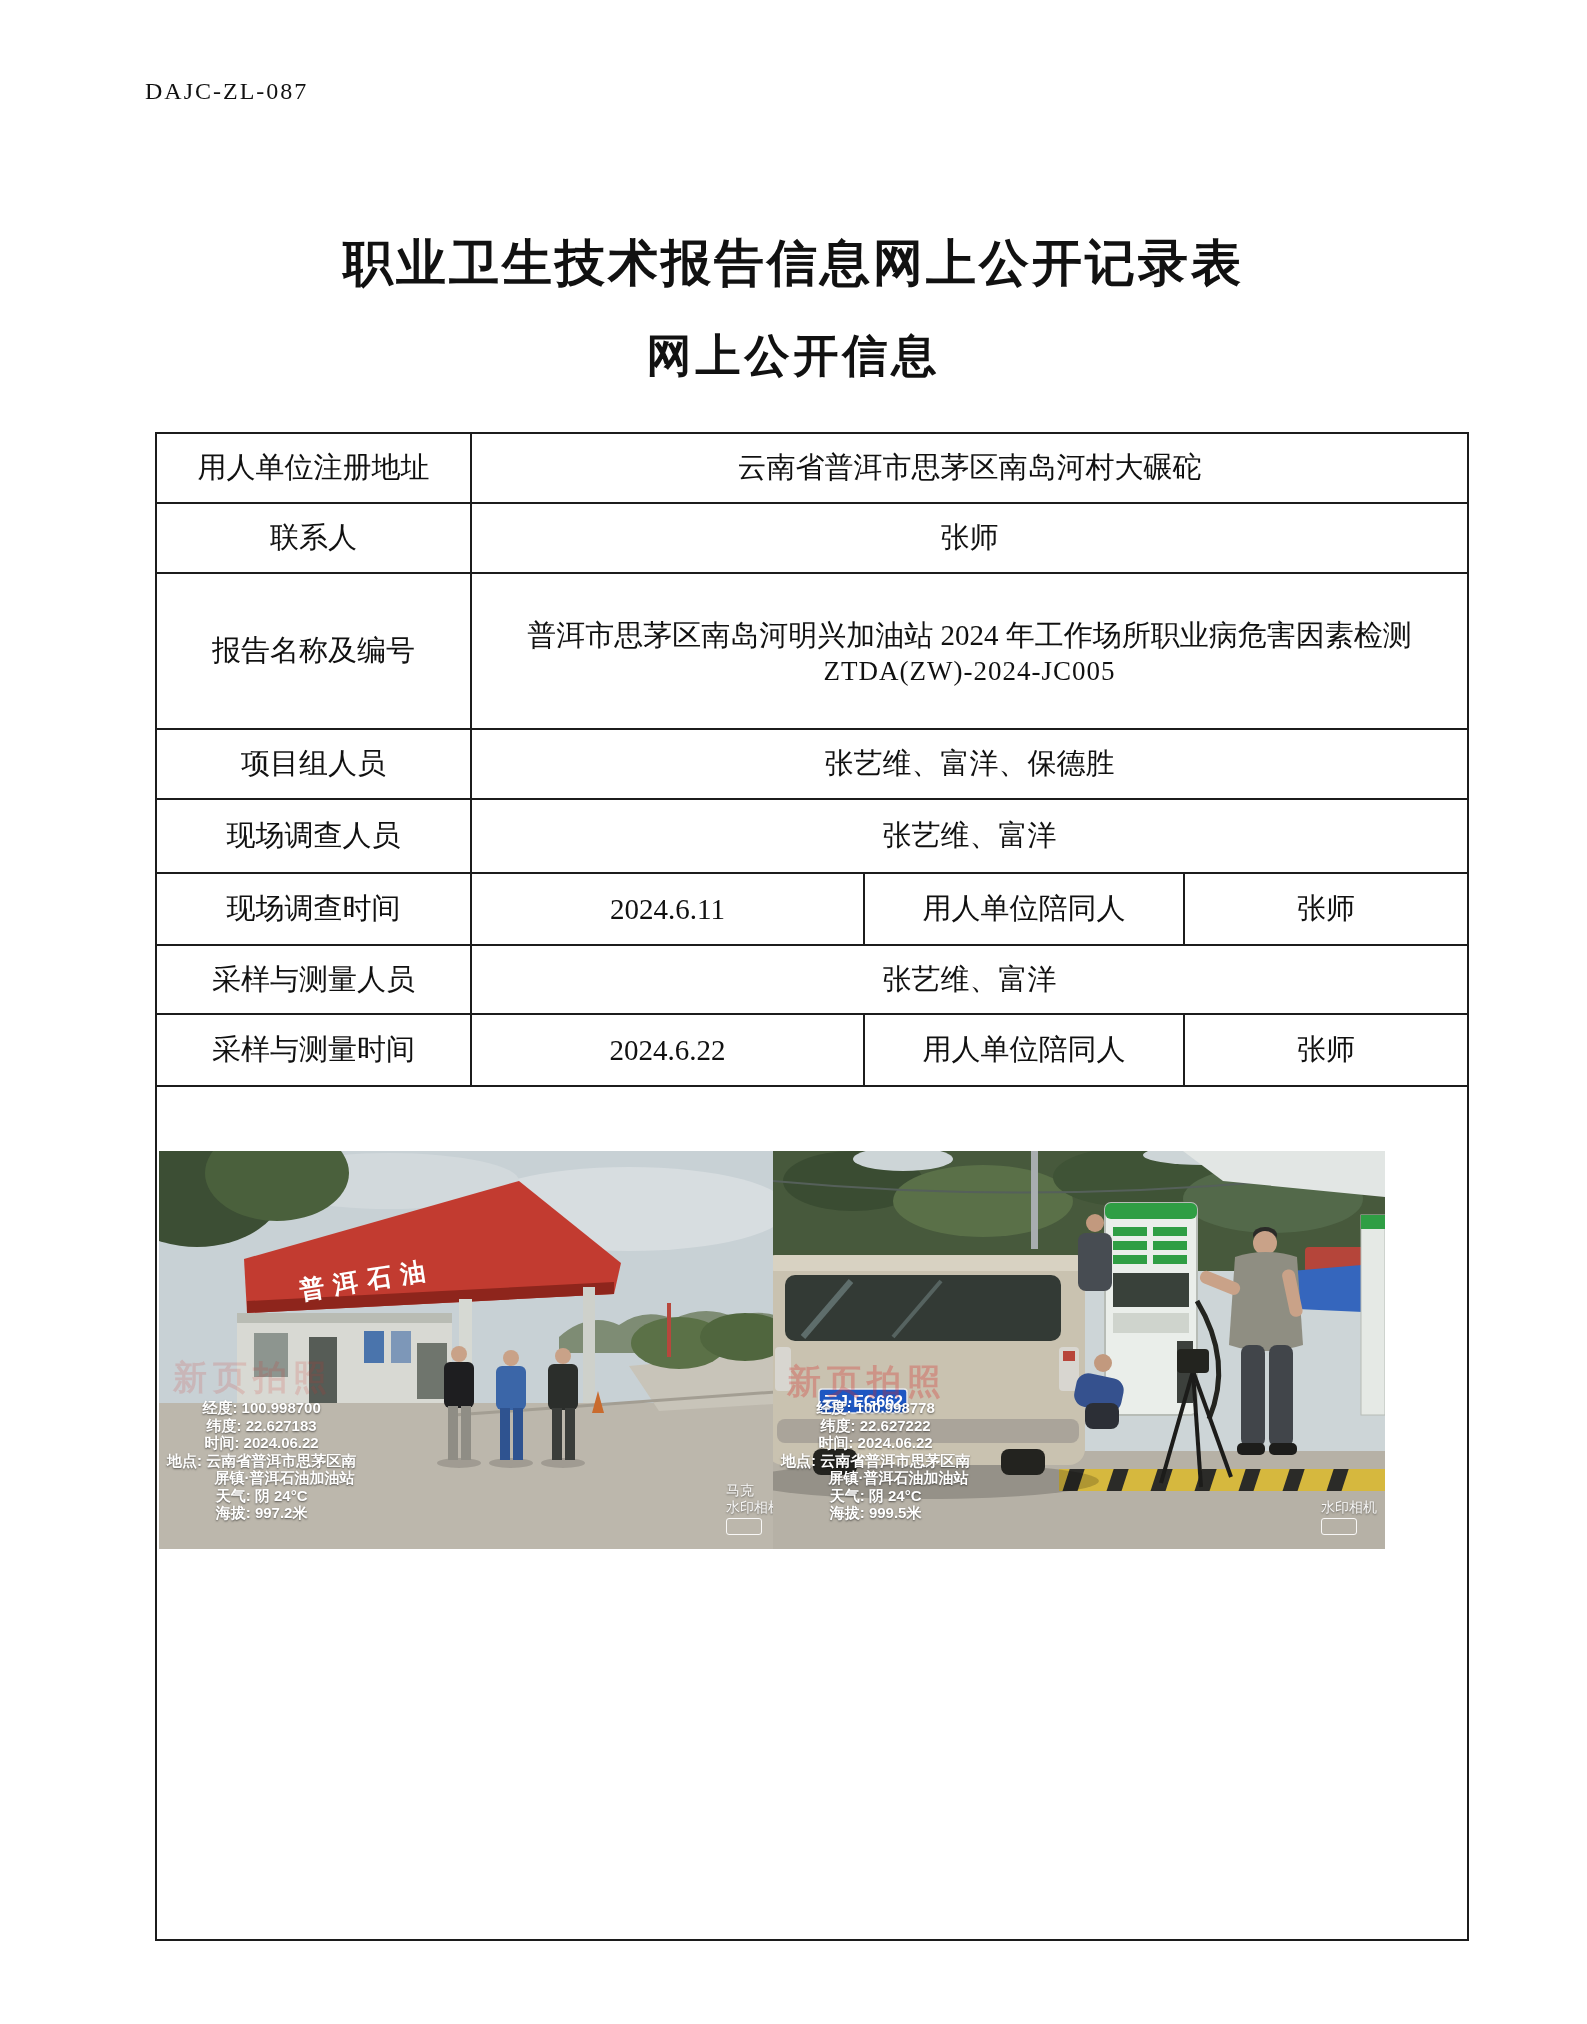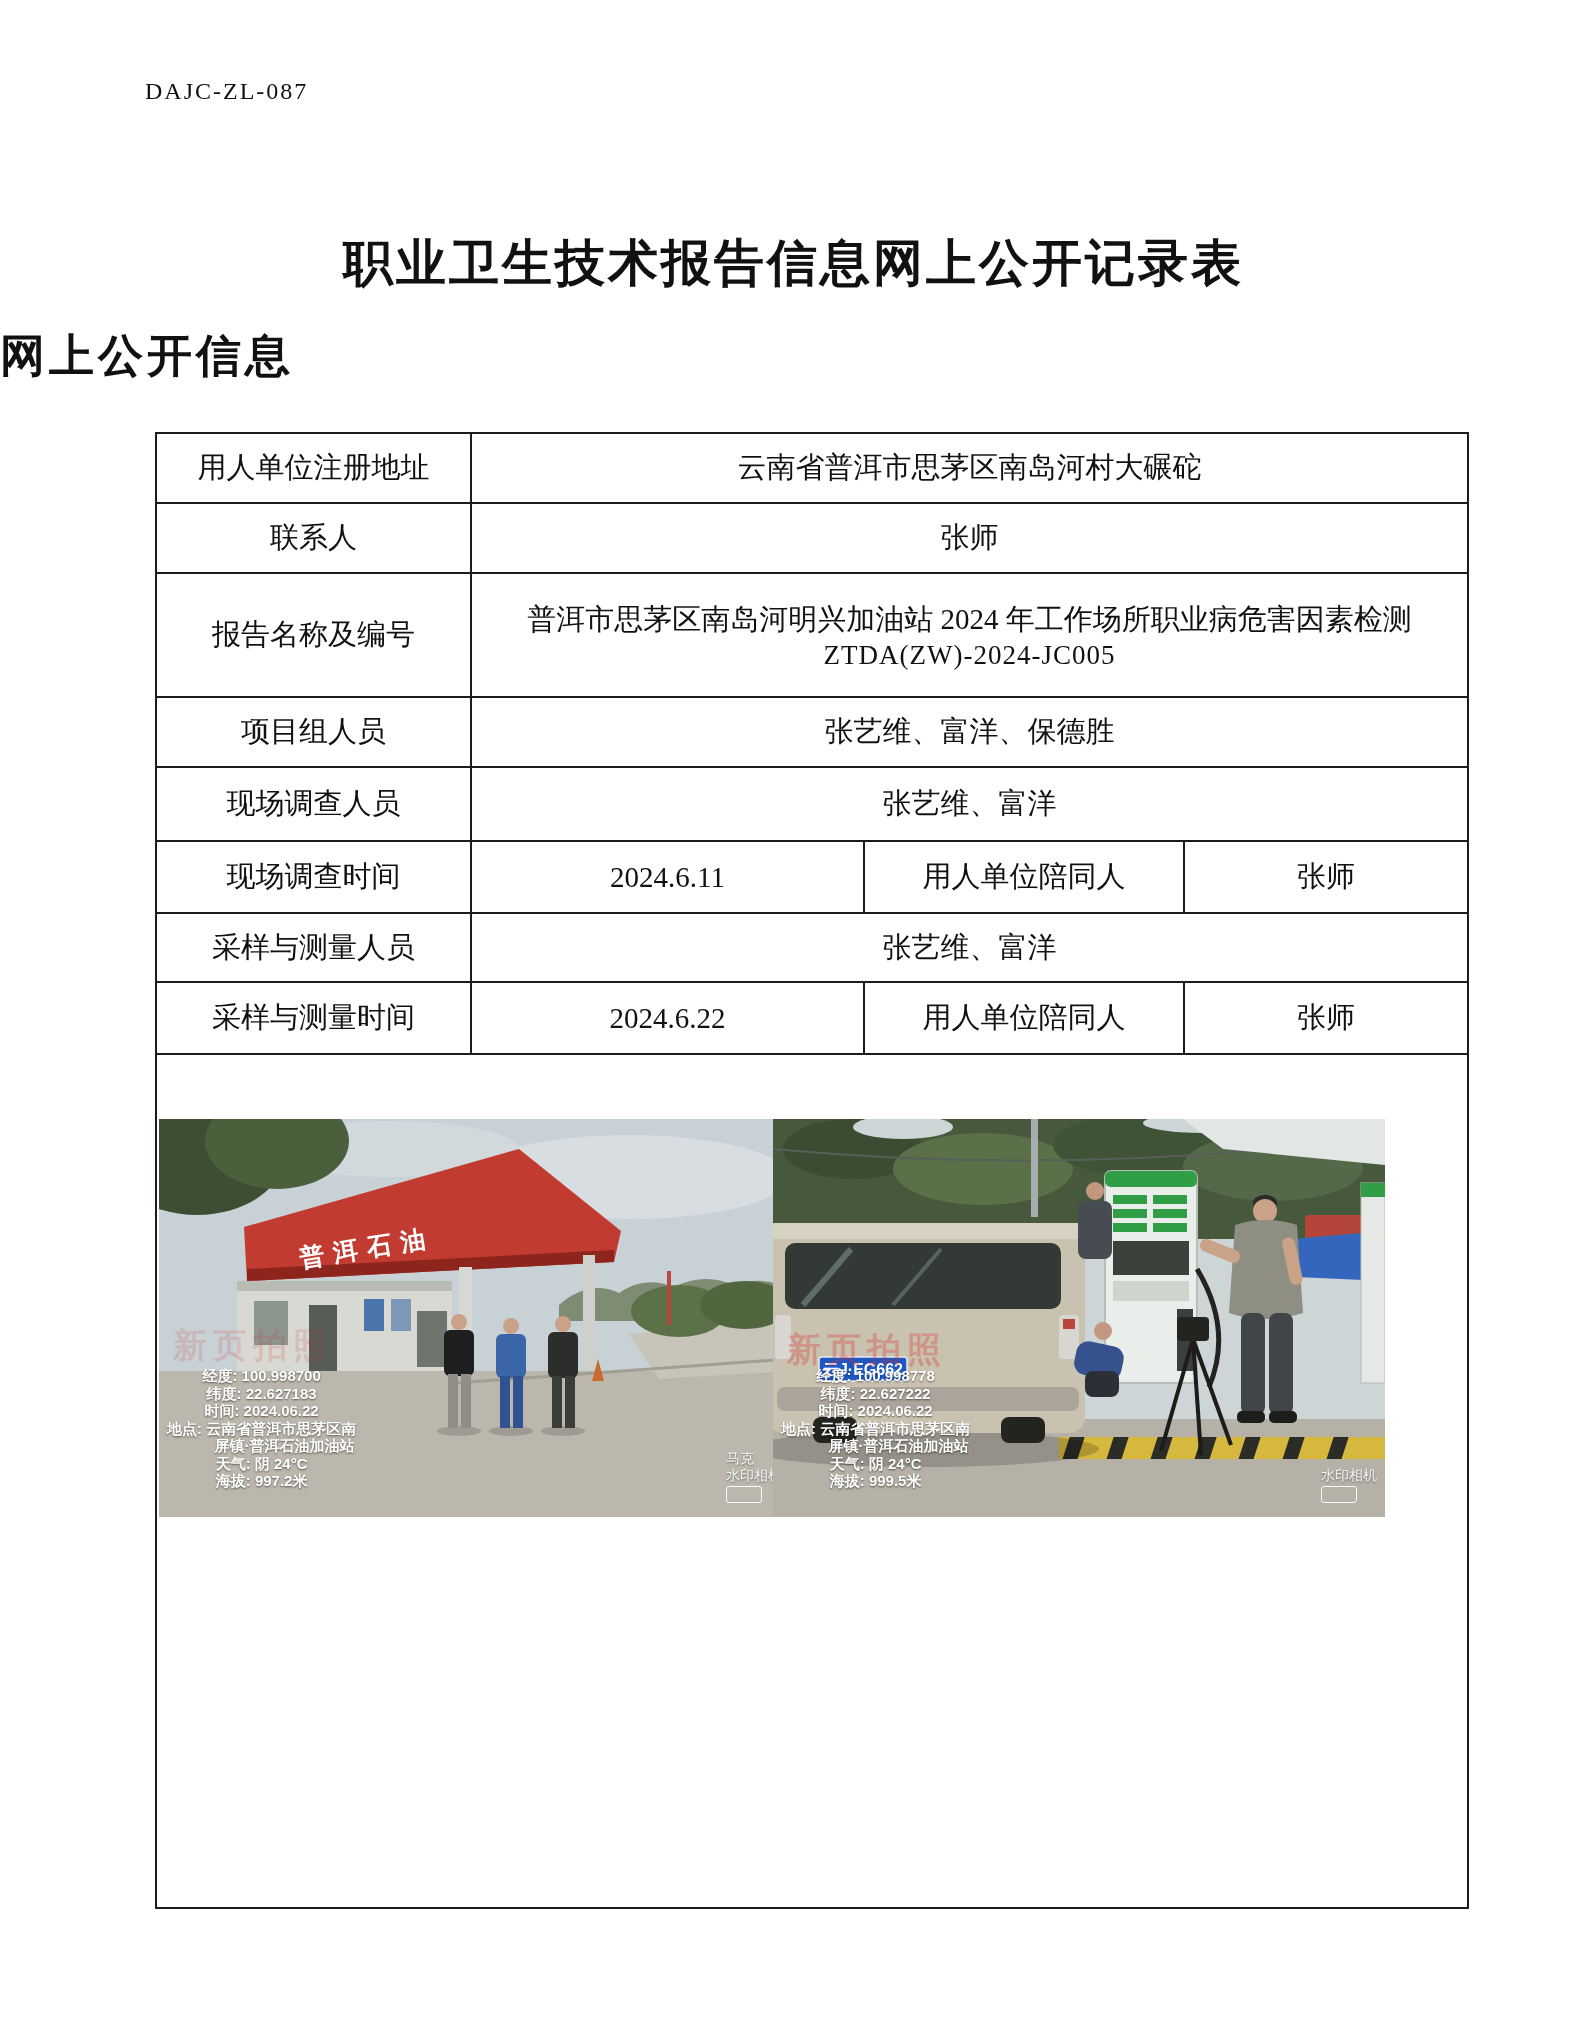--- a/index.html
+++ b/index.html
@@ -1,27 +1,27 @@
 <!DOCTYPE html>
 <html><head>
 <meta charset="utf-8">
 <style>
   html,body{margin:0;padding:0;background:#ffffff;}
   #page{position:relative;width:1587px;height:2024px;background:#fff;overflow:hidden;
         font-family:"Liberation Serif","DejaVu Serif",serif;color:#111;}
   .doc-code{position:absolute;left:145px;top:78px;font-size:24px;letter-spacing:2px;}
   .title-main{position:absolute;left:0;top:230px;width:100%;text-align:center;
         font-family:"Liberation Sans","DejaVu Sans",sans-serif;font-weight:700;font-size:50px;letter-spacing:3px;}
-  .title-sub{position:absolute;left:0;top:326px;width:100%;text-align:left;
+  .title-sub{position:absolute;left:0;top:326px;width:100%;text-align:center;
         font-family:"Liberation Sans","DejaVu Sans",sans-serif;font-weight:700;font-size:45px;letter-spacing:4px;}
   table.doc{position:absolute;left:155px;top:432px;width:1312px;border-collapse:collapse;table-layout:fixed;}
   table.doc td{border:2px solid #1c1c1c;text-align:center;vertical-align:middle;
         font-size:29px;padding:0 6px;overflow:hidden;}
   .r-std{height:70px;}
-  .r-tall{height:124px;margin-left:39px;}
+  .r-tall{height:156px;margin-left:39px;}
   .report-l2{font-size:27px;letter-spacing:1px;}
   td.photo-cell{height:852px;vertical-align:top;text-align:left;padding:0;position:relative;}
   .caption{padding:16px 10px 0 10px;font-size:28px;}
   .photo-zone{position:absolute;left:2px;top:64px;width:1306px;height:398px;}
   .photo{position:absolute;top:0;height:398px;overflow:hidden;background:#9aa0a0;}
   .photo svg{position:absolute;left:0;top:0;width:100%;height:100%;}
   #photoL{left:0;width:631px;}
   #photoR{left:614px;width:612px;}
   .geo{position:absolute;left:8px;top:248px;color:#fff;
        font-family:"Liberation Sans","DejaVu Sans",sans-serif;font-weight:600;

